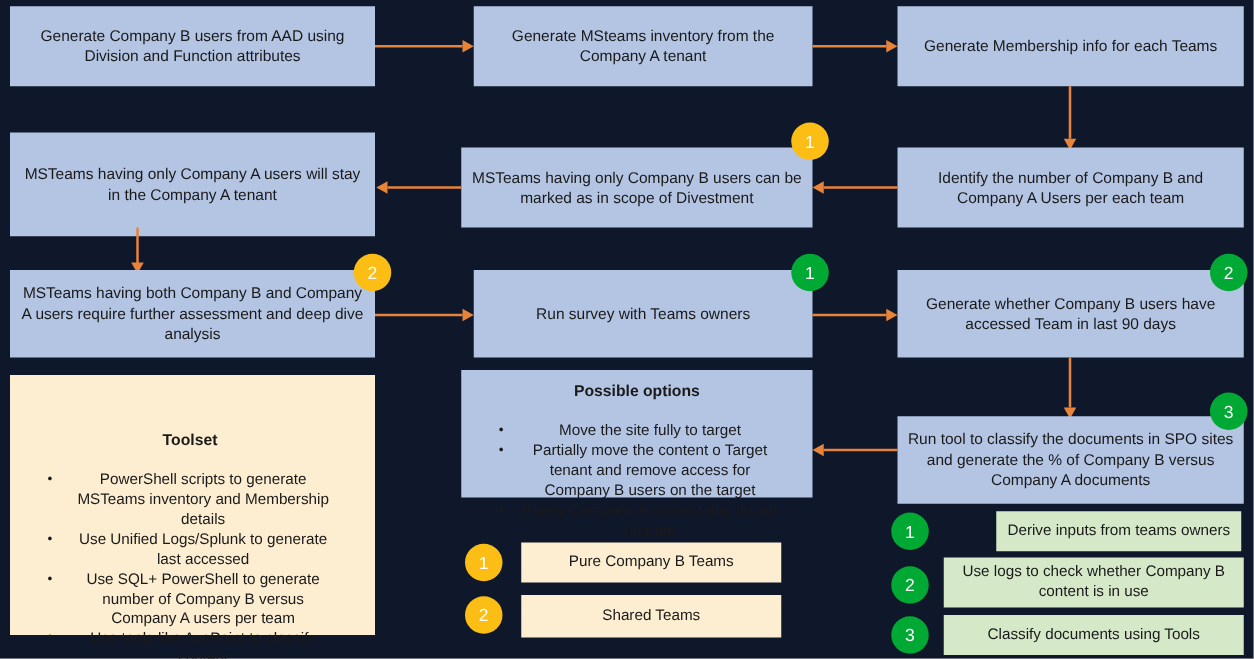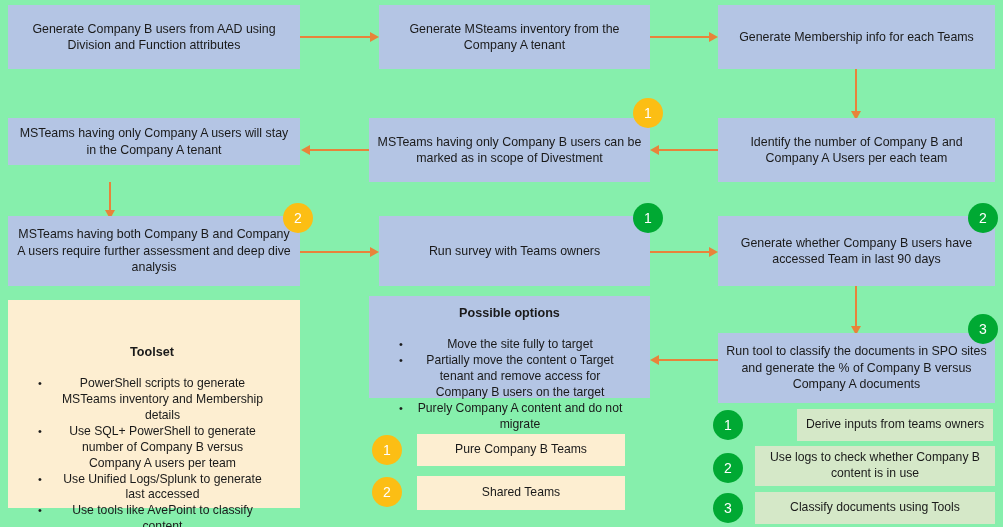--- a/index.html
+++ b/index.html
@@ -5,21 +5,21 @@
 <style>
   html,body{margin:0;padding:0;background:#ffffff;}
   body{
     font-family:"Liberation Sans","DejaVu Sans",sans-serif;
     -webkit-font-smoothing:antialiased;
   }
   #canvas{
     position:relative;
     width:1003px;
     height:527px;
-    background:#86efac;
+    background:#0f172a;
     overflow:hidden;
   }
   .box{
     position:absolute;
     box-sizing:border-box;
     display:flex;
     align-items:center;
     justify-content:center;
     text-align:center;
     color:#1a1a1a;
@@ -160,21 +160,21 @@
   <div class="box blue" style="left:369px;top:118px;width:281px;height:64px;">
     <span class="proc-text">MSTeams having only Company B users can be marked as in scope of Divestment</span>
   </div>
   <div class="badge badge-yellow" style="left:633px;top:98px;">
     <span>1</span>
   </div>
 
   <div class="conn h-line" style="left:310px;top:149px;width:59px;"></div>
   <div class="arrow-l" style="left:301px;top:145px;"></div>
 
-  <div class="box blue" style="left:8px;top:118px;width:292px;height:47px;">
+  <div class="box blue" style="left:8px;top:106px;width:292px;height:83px;">
     <span class="proc-text">MSTeams having only Company A  users will stay in the Company A tenant</span>
   </div>
 
   <div class="conn v-line" style="left:109px;top:182px;height:30px;"></div>
   <div class="arrow-d" style="left:105px;top:210px;"></div>
 
   <div class="box blue" style="left:8px;top:216px;width:292px;height:70px;">
     <span class="proc-text">MSTeams  having both Company B and Company A users require further assessment and deep dive analysis</span>
   </div>
   <div class="badge badge-yellow" style="left:283px;top:203px;">
@@ -220,22 +220,22 @@
       <li>Move the site fully to target</li>
       <li>Partially move the content o Target tenant and remove access for Company B users on the target</li>
       <li>Purely Company A content and do not migrate</li>
     </ul>
   </div>
 
   <div class="panel cream toolset" style="left:8px;top:300px;width:292px;height:208px;">
     <span class="ttl">Toolset</span>
     <ul>
       <li>PowerShell scripts to generate MSTeams inventory and Membership details</li>
+      <li>Use Unified Logs/Splunk to generate last accessed</li>
       <li>Use SQL+ PowerShell to generate number of Company B versus Company A users per team</li>
-      <li>Use Unified Logs/Splunk to generate last accessed</li>
       <li>Use tools like AvePoint to classify content</li>
     </ul>
   </div>
 
   <div class="badge badge-yellow" style="left:372px;top:435px;">
     <span>1</span>
   </div>
   <div class="legend-box legend-cream" style="left:417px;top:434px;width:208px;height:32px;">
     <span>Pure Company B Teams</span>
   </div>

